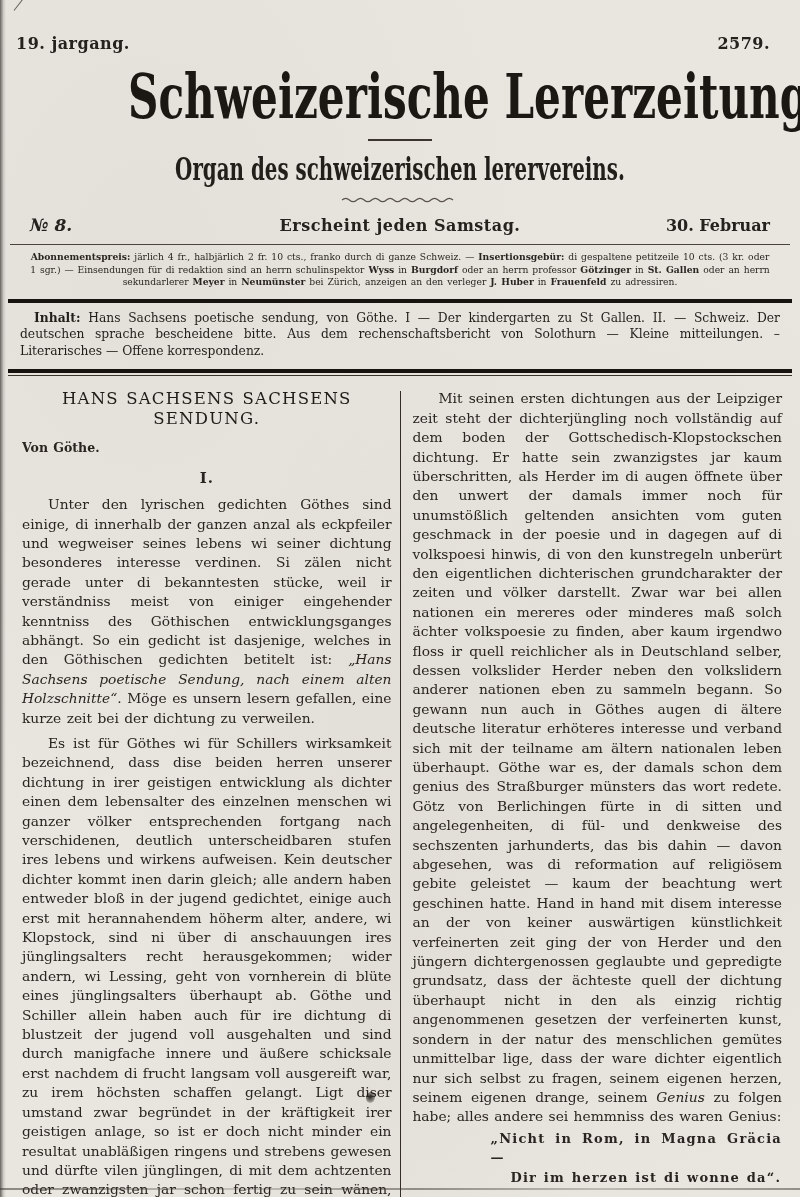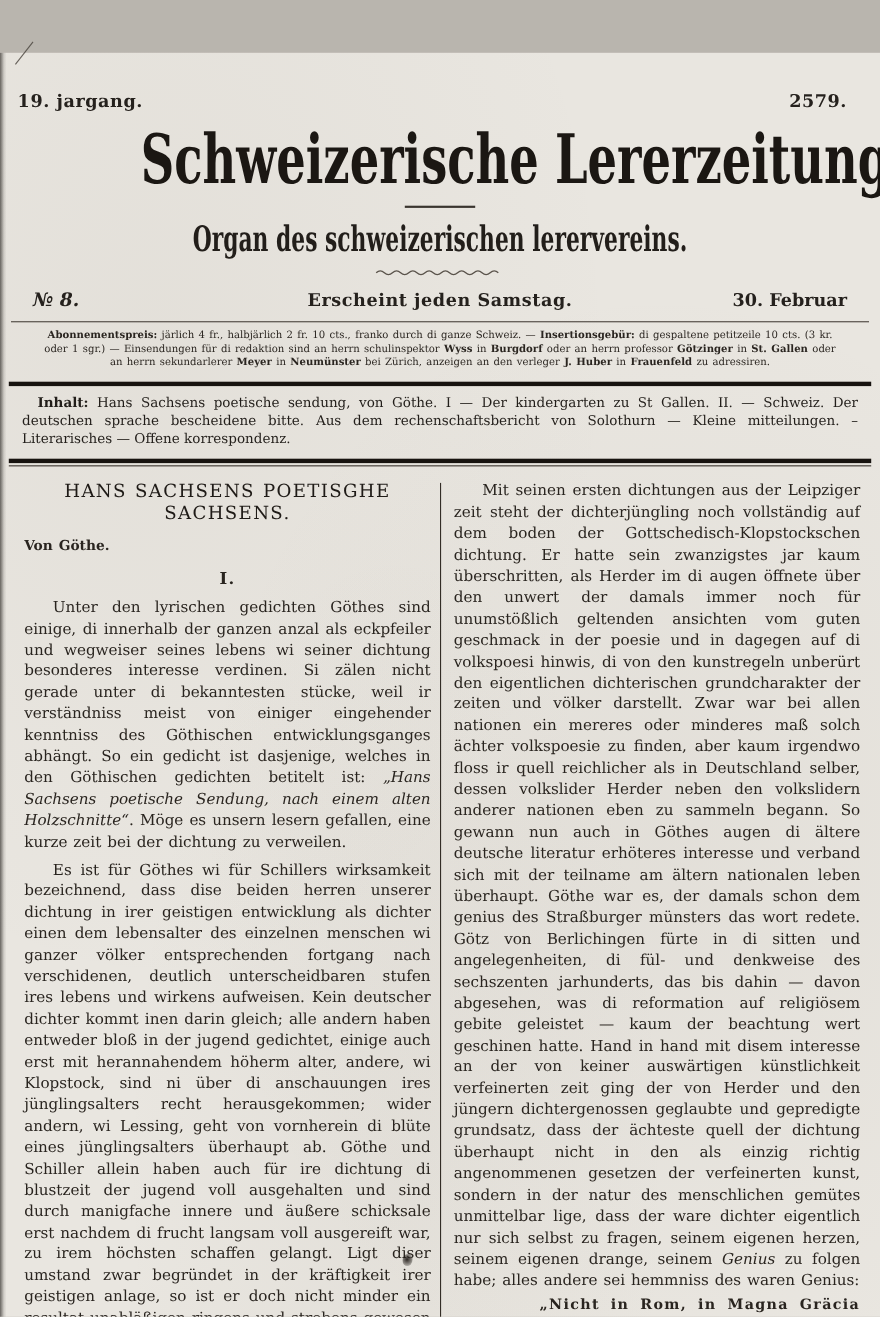--- a/index.html
+++ b/index.html
@@ -20,38 +20,38 @@
   .edge-left{position:absolute;left:0;top:0;bottom:0;width:6px;
     background:linear-gradient(to right, rgba(35,32,28,0.65), rgba(35,32,28,0.12) 60%, transparent);}
   .scratch{position:absolute;left:14px;top:10px;width:26px;height:1px;background:rgba(70,64,58,0.8);
     transform:rotate(-52deg);transform-origin:left center;}
   .bottom-smudge{position:absolute;left:0;right:0;top:1188px;height:2px;
     background:linear-gradient(to right, rgba(60,54,48,0.55), rgba(60,54,48,0.2) 30%, rgba(60,54,48,0.5) 52%, rgba(60,54,48,0.25) 75%, rgba(60,54,48,0.5));}
   .ink-blot{position:absolute;left:366px;top:1092px;width:9px;height:11px;border-radius:50% 40% 55% 45%;
     background:radial-gradient(circle at 45% 45%, rgba(25,20,16,0.9), rgba(25,20,16,0.25) 75%, transparent);}
 
   .header-row{display:flex;justify-content:space-between;align-items:flex-end;
-    padding:34px 30px 0 16px;font-size:16px;font-weight:bold;letter-spacing:0.5px;margin-top:48px;}
+    padding:34px 30px 0 16px;font-size:16px;font-weight:bold;letter-spacing:0.5px;}
 
   .masthead-title{margin-top:8px;text-align:center;white-space:nowrap;
     font-size:62px;font-weight:bold;line-height:72px;letter-spacing:0px;
     transform:scaleX(0.68);transform-origin:center;color:#1b1713;}
   .title-rule{width:64px;height:2px;background:#3a352f;margin:6px auto 0;}
   .masthead-subtitle{margin-top:10px;text-align:center;white-space:nowrap;
     font-size:32px;font-weight:bold;line-height:36px;
     transform:scaleX(0.62);transform-origin:center;color:#221e1a;}
   .wavy-wrap{text-align:center;margin-top:9px;height:8px;line-height:0;}
 
   .info-row{display:flex;align-items:baseline;padding:11px 30px 9px 30px;}
   .info-no{width:25%;font-size:17px;font-weight:bold;font-style:italic;}
   .info-freq{width:50%;text-align:center;font-size:16px;font-weight:bold;letter-spacing:0.5px;}
   .info-date{width:25%;text-align:right;font-size:16px;font-weight:bold;}
 
   .rule-thin{height:1px;background:#4a443d;margin:0 10px;}
-  .fineprint{padding:6px 38px 5px;font-size:9.2px;line-height:12.6px;text-align:center;
+  .fineprint{padding:6px 26px 5px;font-size:9.2px;line-height:12.6px;text-align:center;
     color:#2a2520;word-spacing:1px;}
   .fineprint b{font-weight:bold;}
   .rule-thick{height:4px;background:#17130f;margin:5px 8px 0;}
   .inhalt{padding:7px 20px 5px;font-size:12.3px;line-height:16.5px;text-align:justify;
     text-indent:14px;color:#221e1a;}
   .inhalt b{font-weight:bold;}
   .rule-double{margin:5px 8px 0;}
   .rule-double .bar{height:4px;background:#17130f;}
   .rule-double .thin{height:1px;background:#3a342d;margin-top:2px;}
 
@@ -109,21 +109,21 @@
 
   <div class="inhalt"><b>Inhalt:</b><span> Hans Sachsens poetische sendung, von Göthe. I — Der kindergarten zu St Gallen. II. — Schweiz. Der deutschen sprache bescheidene bitte. Aus dem rechenschaftsbericht von Solothurn — Kleine mitteilungen. – Literarisches — Offene korrespondenz.</span></div>
 
   <div class="rule-double">
     <div class="bar"></div>
     <div class="thin"></div>
   </div>
 
   <div class="columns">
     <div class="col col-left">
-      <div class="article-title">HANS SACHSENS POETISGHE SACHSENS.</div>
+      <div class="article-title">HANS SACHSENS SACHSENS SENDUNG.</div>
       <div class="article-byline">Von Göthe.</div>
       <div class="article-section">I.</div>
       <p class="body-par first"><span>Unter den lyrischen gedichten Göthes sind einige, di innerhalb der ganzen anzal als eckpfeiler und wegweiser seines lebens wi seiner dichtung besonderes interesse verdinen. Si zälen nicht gerade unter di bekanntesten stücke, weil ir verständniss meist von einiger eingehender kenntniss des Göthischen entwicklungsganges abhängt. So ein gedicht ist dasjenige, welches in den Göthischen gedichten betitelt ist: </span><i>„Hans Sachsens poetische Sendung, nach einem alten Holzschnitte“</i><span>. Möge es unsern lesern gefallen, eine kurze zeit bei der dichtung zu verweilen.</span></p>
       <p class="body-par">Es ist für Göthes wi für Schillers wirksamkeit bezeichnend, dass dise beiden herren unserer dichtung in irer geistigen entwicklung als dichter einen dem lebensalter des einzelnen menschen wi ganzer völker entsprechenden fortgang nach verschidenen, deutlich unterscheidbaren stufen ires lebens und wirkens aufweisen. Kein deutscher dichter kommt inen darin gleich; alle andern haben entweder bloß in der jugend gedichtet, einige auch erst mit herannahendem höherm alter, andere, wi Klopstock, sind ni über di anschauungen ires jünglingsalters recht herausgekommen; wider andern, wi Lessing, geht von vornherein di blüte eines jünglingsalters überhaupt ab. Göthe und Schiller allein haben auch für ire dichtung di blustzeit der jugend voll ausgehalten und sind durch manigfache innere und äußere schicksale erst nachdem di frucht langsam voll ausgereift war, zu irem höchsten schaffen gelangt. Ligt diser umstand zwar begründet in der kräftigkeit irer geistigen anlage, so ist er doch nicht minder ein resultat unabläßigen ringens und strebens gewesen und dürfte vilen jünglingen, di mit dem achtzenten oder zwanzigsten jar schon fertig zu sein wänen, eine ernstliche manung sein, sich dise männer irer libe und achtung darin zum sporn und vorbild zu nemen.</p>
     </div>
 
     <div class="col-divider"></div>
 
     <div class="col col-right">
       <p class="body-par" style="margin-top:0;"><span>Mit seinen ersten dichtungen aus der Leipziger zeit steht der dichterjüngling noch vollständig auf dem boden der Gottschedisch-Klopstockschen dichtung. Er hatte sein zwanzigstes jar kaum überschritten, als Herder im di augen öffnete über den unwert der damals immer noch für unumstößlich geltenden ansichten vom guten geschmack in der poesie und in dagegen auf di volkspoesi hinwis, di von den kunstregeln unberürt den eigentlichen dichterischen grundcharakter der zeiten und völker darstellt. Zwar war bei allen nationen ein mereres oder minderes maß solch ächter volkspoesie zu finden, aber kaum irgendwo floss ir quell reichlicher als in Deutschland selber, dessen volkslider Herder neben den volkslidern anderer nationen eben zu sammeln begann. So gewann nun auch in Göthes augen di ältere deutsche literatur erhöteres interesse und verband sich mit der teilname am ältern nationalen leben überhaupt. Göthe war es, der damals schon dem genius des Straßburger münsters das wort redete. Götz von Berlichingen fürte in di sitten und angelegenheiten, di fül- und denkweise des sechszenten jarhunderts, das bis dahin — davon abgesehen, was di reformation auf religiösem gebite geleistet — kaum der beachtung wert geschinen hatte. Hand in hand mit disem interesse an der von keiner auswärtigen künstlichkeit verfeinerten zeit ging der von Herder und den jüngern dichtergenossen geglaubte und gepredigte grundsatz, dass der ächteste quell der dichtung überhaupt nicht in den als einzig richtig angenommenen gesetzen der verfeinerten kunst, sondern in der natur des menschlichen gemütes unmittelbar lige, dass der ware dichter eigentlich nur sich selbst zu fragen, seinem eigenen herzen, seinem eigenen drange, seinem </span><i>Genius</i><span> zu folgen habe; alles andere sei hemmniss des waren Genius:</span></p>

